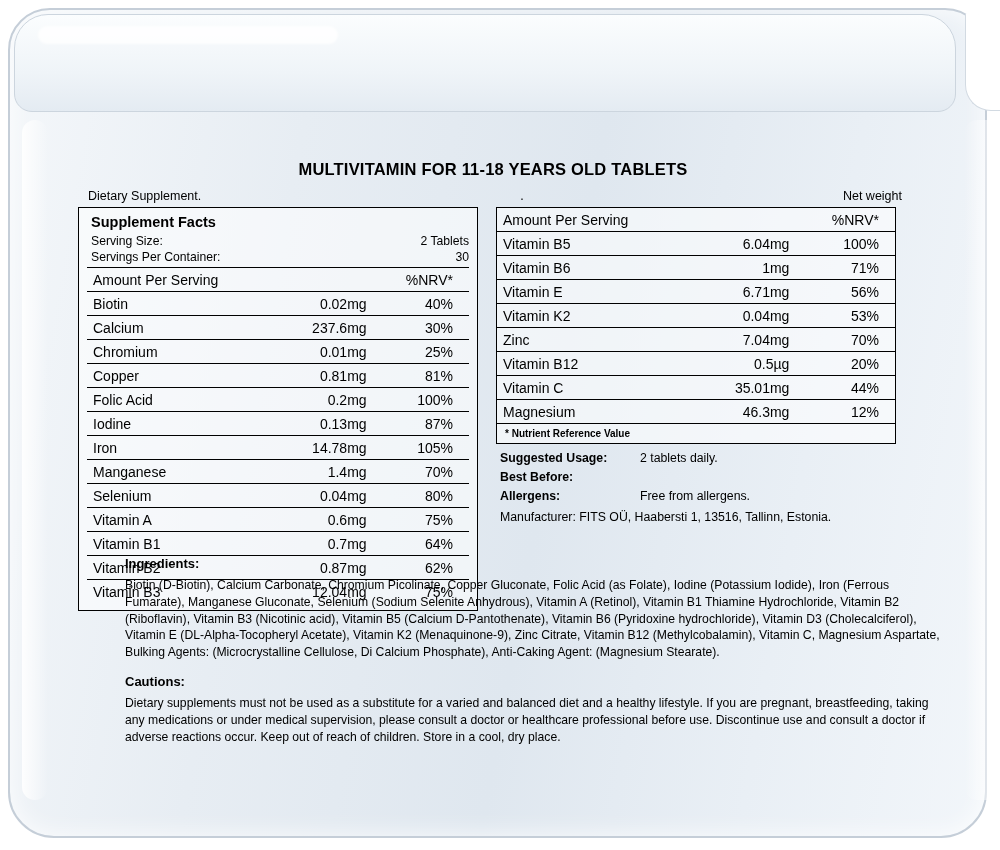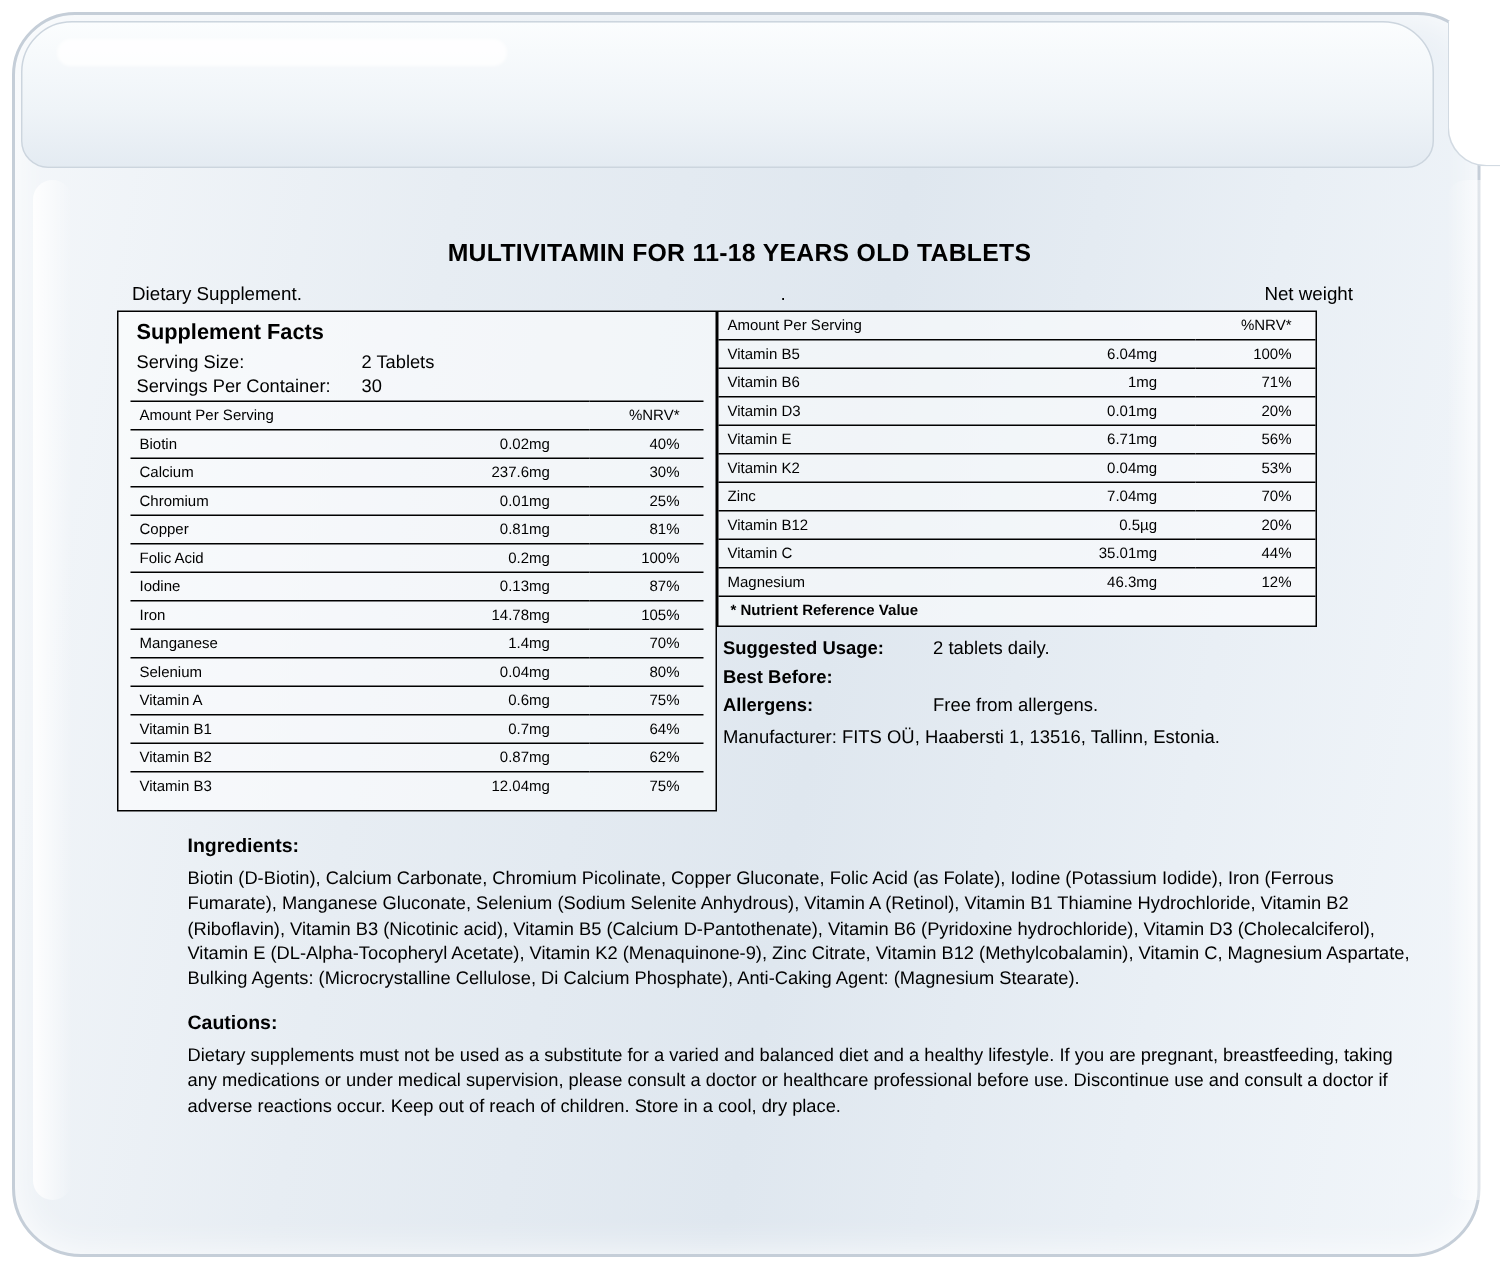--- a/index.html
+++ b/index.html
@@ -109,49 +109,50 @@
     margin-bottom: 4px;
     padding: 0 6px 0 10px;
   }
   .subhead-row .dot-mid {
     flex: 1;
     text-align: center;
   }
 
   .columns {
     display: flex;
-    gap: 0;
+    gap: 18px;
     align-items: flex-start;
   }
 
   
   .facts-box {
     width: 400px;
     border: 1.6px solid #000;
     background: rgba(255,255,255,0.55);
     padding: 5px 8px 7px 8px;
     box-sizing: border-box;
   }
   .facts-title {
     font-size: 14.5px;
     font-weight: bold;
     margin: 1px 0 4px 4px;
   }
   .serving-line {
     font-size: 12.2px;
     margin: 0 0 2px 4px;
     display: flex;
+    justify-content: space-between;
   }
   .serving-line .lbl { width: 150px; }
   .serving-line .val { }
 
   table.nutrients {
     width: 100%;
     border-collapse: collapse;
-    font-size: 10px;
+    font-size: 14px;
     margin-top: 3px;
   }
   table.nutrients th,
   table.nutrients td {
     border-top: 1px solid #000;
     padding: 3.5px 4px;
     text-align: left;
     font-weight: normal;
   }
   table.nutrients tr:first-child th {
@@ -344,25 +345,20 @@
             <tbody id="right-rows">
                 <tr>
                   <td class="col-name">Vitamin B5</td>
                   <td class="col-amt">6.04mg</td>
                   <td class="col-pct">100%</td>
                 </tr>
                 <tr>
                   <td class="col-name">Vitamin B6</td>
                   <td class="col-amt">1mg</td>
                   <td class="col-pct">71%</td>
-                </tr>
-                <tr>
-                  <td class="col-name">Vitamin D3</td>
-                  <td class="col-amt">0.01mg</td>
-                  <td class="col-pct">20%</td>
                 </tr>
                 <tr>
                   <td class="col-name">Vitamin E</td>
                   <td class="col-amt">6.71mg</td>
                   <td class="col-pct">56%</td>
                 </tr>
                 <tr>
                   <td class="col-name">Vitamin K2</td>
                   <td class="col-amt">0.04mg</td>
                   <td class="col-pct">53%</td>

